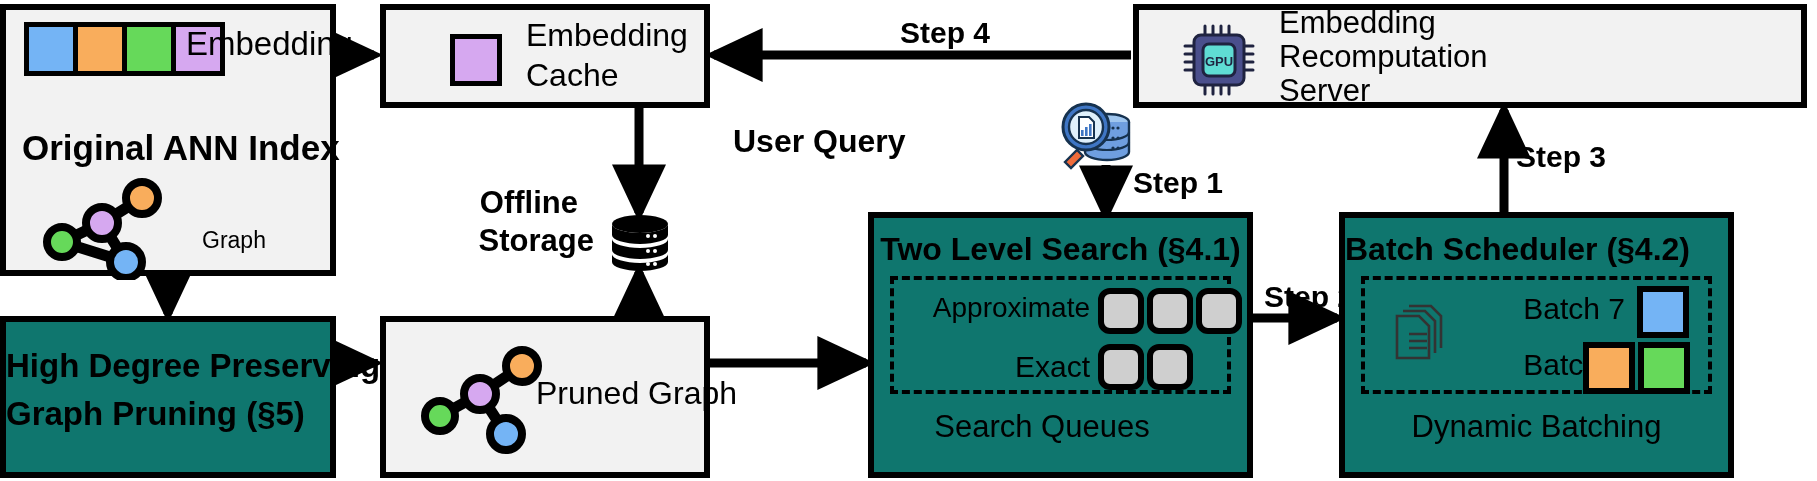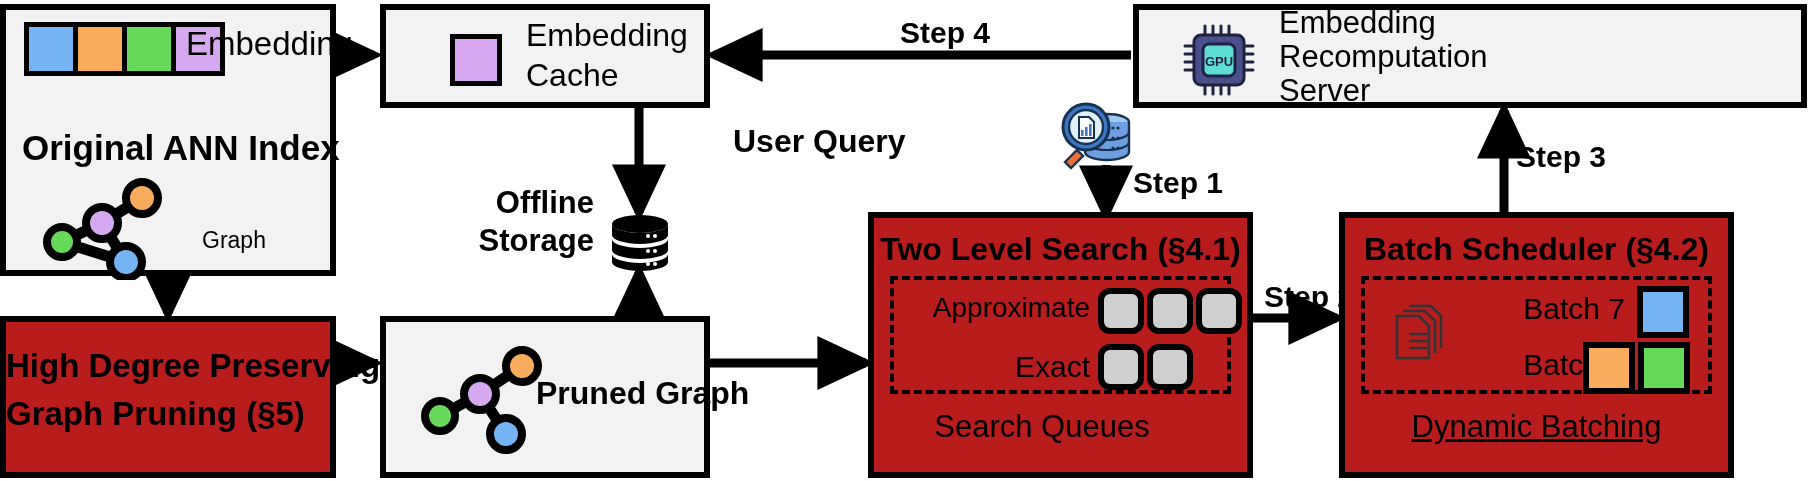--- a/index.html
+++ b/index.html
@@ -1,20 +1,20 @@
 <!DOCTYPE html>
 <html><head>
 <meta charset="utf-8">
 <style>
   html,body{margin:0;padding:0;background:#ffffff;}
   body{width:1817px;height:481px;font-family:"Liberation Sans",sans-serif;color:#000;}
   #stage{position:relative;width:1817px;height:481px;overflow:hidden;background:#fff;}
 
   .box{position:absolute;box-sizing:border-box;border:6px solid #000;background:#f2f2f2;}
-  .box.gray{background:#b91c1c;}
+  .box.gray{background:#0f766e;}
 
   .lbl{position:absolute;white-space:pre;line-height:1.12;}
   .bold{font-weight:bold;}
 
   
   #wires{position:absolute;left:0;top:0;width:1817px;height:481px;pointer-events:none;}
 
   
   .chip{box-sizing:border-box;border:5px solid #000;}
   .embrow{position:absolute;display:flex;border:5px solid #000;background:#000;box-sizing:border-box;}
@@ -92,21 +92,21 @@
     <div class="lbl bold" style="left:0;top:26px;width:330px;text-align:center;font-size:33px;">High Degree Preserving</div>
     <div class="lbl bold" style="left:0;top:74px;width:274px;text-align:center;font-size:33px;">Graph Pruning (§5)</div>
   </div>
 
   <div class="box" style="left:380px;top:4px;width:330px;height:104px;">
     <div class="chip" style="position:absolute;left:64px;top:24px;width:52px;height:52px;background:#d6a8f0;"></div>
     <div class="lbl" style="left:140px;top:8px;font-size:32px;">Embedding</div>
     <div class="lbl" style="left:140px;top:48px;font-size:32px;">Cache</div>
   </div>
 
-  <div class="lbl bold" style="left:424px;top:186px;font-size:31px;text-align:right;width:170px;">Offline</div>
+  <div class="lbl bold" style="left:408px;top:186px;font-size:31px;text-align:right;width:170px;">Offline</div>
   <div class="lbl bold" style="left:424px;top:224px;font-size:31px;text-align:right;width:170px;">Storage</div>
   <svg style="position:absolute;left:610px;top:214px;" width="60" height="58" viewBox="0 0 60 58">
     <g fill="#000">
       <ellipse cx="30" cy="10" rx="28" ry="9"></ellipse>
       <path d="M2,10 v11 a28,9 0 0 0 56,0 v-11 a28,9 0 0 1 -56,0 z"></path>
       <path d="M2,25 v11 a28,9 0 0 0 56,0 v-11 a28,9 0 0 1 -56,0 z"></path>
       <path d="M2,40 v8 a28,9 0 0 0 56,0 v-8 a28,9 0 0 1 -56,0 z"></path>
     </g>
     <g fill="#fff">
       <circle cx="38" cy="22" r="2"></circle>
@@ -125,21 +125,21 @@
         <line x1="70" y1="58" x2="112" y2="30"></line>
         <line x1="70" y1="58" x2="96" y2="98"></line>
       </g>
       <g stroke="#000" stroke-width="8">
         <circle cx="30" cy="80" r="15" fill="#66d95a"></circle>
         <circle cx="70" cy="58" r="16" fill="#d6a8f0"></circle>
         <circle cx="112" cy="30" r="16" fill="#f9ad5c"></circle>
         <circle cx="96" cy="98" r="16" fill="#74b4f5"></circle>
       </g>
     </svg>
-    <div class="lbl" style="left:150px;top:54px;font-size:32px;font-weight:bold;">Pruned Graph</div>
+    <div class="lbl" style="left:150px;top:54px;font-size:32px;">Pruned Graph</div>
   </div>
 
   <div class="lbl bold" style="left:733px;top:124px;font-size:32px;">User Query</div>
   <svg style="position:absolute;left:1055px;top:100px;" width="80" height="72" viewBox="0 0 80 72">
     <g>
       <ellipse cx="52" cy="22" rx="22" ry="8" fill="#9fc6ef" stroke="#16324f" stroke-width="2.4"></ellipse>
       <path d="M30,22 v30 a22,8 0 0 0 44,0 v-30" fill="#6f9fe0" stroke="#16324f" stroke-width="2.4"></path>
       <path d="M30,32 a22,8 0 0 0 44,0" fill="none" stroke="#16324f" stroke-width="2.2"></path>
       <path d="M30,42 a22,8 0 0 0 44,0" fill="none" stroke="#16324f" stroke-width="2.2"></path>
       <g fill="#16324f">
@@ -179,21 +179,21 @@
         <div class="qslot"></div>
       </div>
     </div>
 
     <div class="lbl" style="left:0;top:192px;width:336px;text-align:center;font-size:31px;">Search Queues</div>
   </div>
 
   <div class="lbl bold" style="left:1264px;top:280px;font-size:30px;">Step 2</div>
 
   <div class="box gray" style="left:1339px;top:212px;width:395px;height:266px;">
-    <div class="lbl bold" style="left:0;top:14px;width:383px;text-align:center;font-size:32px;">Batch Scheduler (§4.2)</div>
+    <div class="lbl bold" style="left:0;top:14px;width:383px;font-size:32px;">Batch Scheduler (§4.2)</div>
 
     <div class="dashed" style="left:16px;top:58px;width:351px;height:118px;">
       <svg style="position:absolute;left:26px;top:22px;" width="54" height="66" viewBox="0 0 54 66">
         <g fill="none" stroke="#333" stroke-width="2.6">
           <path d="M6,14 h22 l10,10 v32 h-32 z"></path>
           <path d="M12,9 h22 l10,10 v32"></path>
           <path d="M18,4 h22 l10,10 v32"></path>
           <path d="M18,32 h18 M18,39 h18 M18,46 h18"></path>
         </g>
       </svg>
@@ -201,21 +201,21 @@
       <div style="position:absolute;left:272px;top:6px;display:flex;gap:3px;">
         <div class="bsq" style="background:#74b4f5"></div>
       </div>
       <div class="lbl" style="left:100px;top:68px;width:160px;text-align:right;font-size:30px;">Batch 2</div>
       <div style="position:absolute;left:218px;top:62px;display:flex;gap:3px;">
         <div class="bsq" style="background:#f9ad5c"></div>
         <div class="bsq" style="background:#66d95a"></div>
       </div>
     </div>
 
-    <div class="lbl" style="left:0;top:192px;width:383px;text-align:center;font-size:31px;text-decoration:underline;">Dynamic Batching</div>
+    <div class="lbl" style="left:0;top:192px;width:383px;text-align:center;font-size:31px;">Dynamic Batching</div>
   </div>
 
   <div class="lbl bold" style="left:1516px;top:140px;font-size:30px;">Step 3</div>
 
   <div class="box" style="left:1133px;top:4px;width:674px;height:104px;">
     <svg style="position:absolute;left:44px;top:14px;" width="72" height="72" viewBox="0 0 72 72">
       <g stroke="#1f2340" stroke-width="3" stroke-linecap="round">
         <line x1="22" y1="2" x2="22" y2="12"></line>
           <line x1="30" y1="2" x2="30" y2="12"></line>
         <line x1="38" y1="2" x2="38" y2="12"></line>

